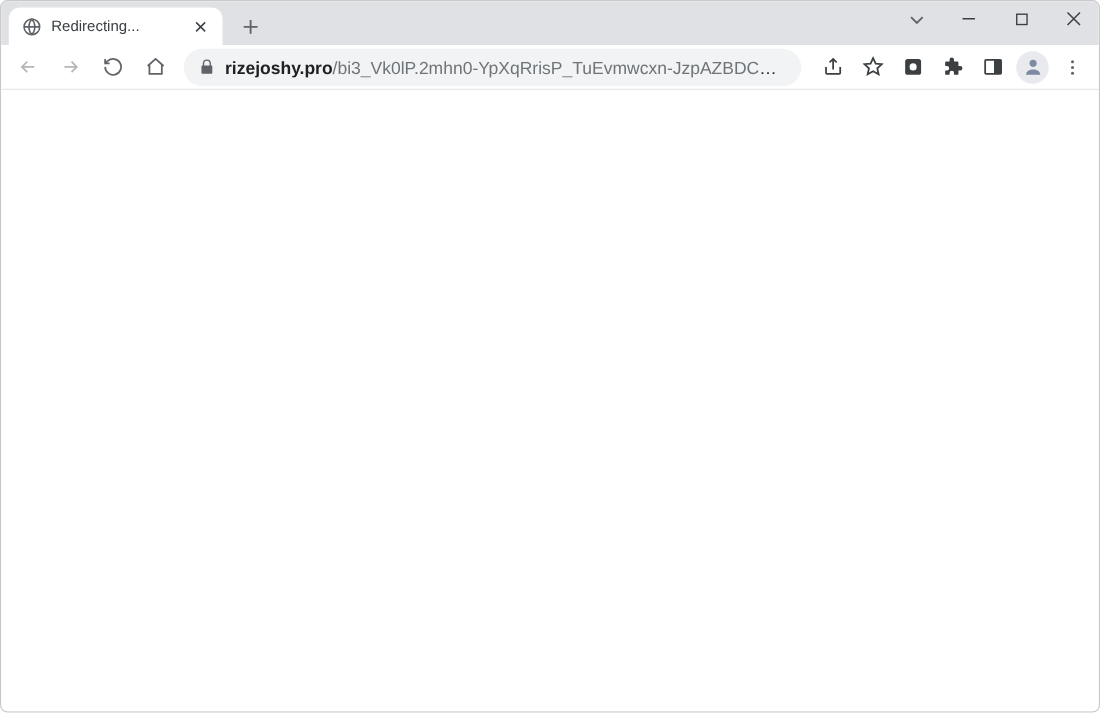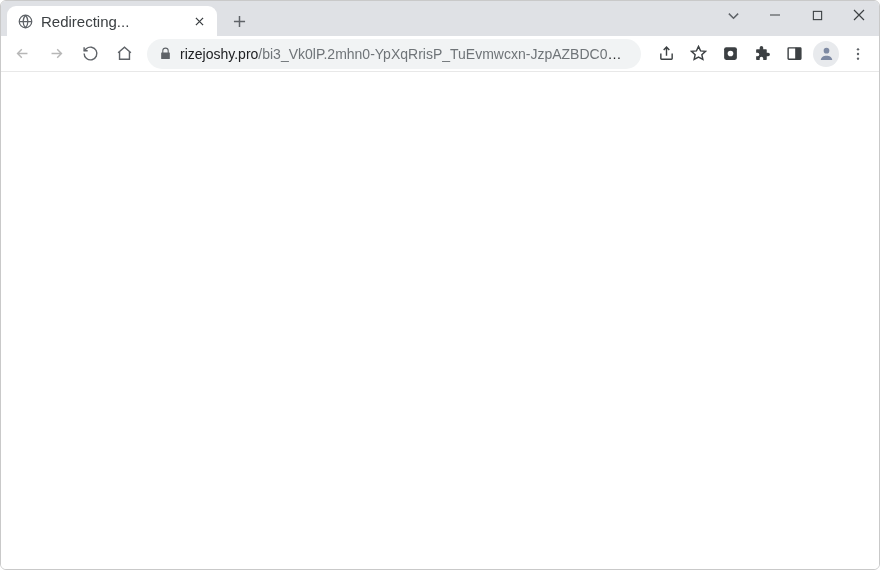--- a/index.html
+++ b/index.html
@@ -17,28 +17,28 @@
   
   .titlebar {
     height: 35px;
     background: #dfe1e5;
     display: flex;
     align-items: flex-end;
     padding-left: 6px;
   }
   .tab {
     height: 30px;
-    width: 210px;
+    width: 171px;
     background: #ffffff;
     border-top-left-radius: 9px;
     border-top-right-radius: 9px;
     display: flex;
     align-items: center;
     padding: 0 10px;
-    font-size: 15px;
+    font-size: 12px;
     color: #3c4043;
     position: relative;
     gap: 8px;
   }
   .tab-title { flex: 1; white-space: nowrap; overflow: hidden; text-overflow: ellipsis; }
   .favicon {
     width: 16px; height: 16px; display:flex; align-items:center; justify-content:center;
     color:#5f6368;
   }
   .tab-close {
@@ -75,21 +75,21 @@
   }
   .nav-btn.disabled { color:#b7b7b7; cursor:default; }
   .omnibox {
     flex:1; height:30px; background:#f1f3f4; border-radius:15px;
     display:flex; align-items:center; padding:0 12px; gap:8px;
     font-size:14px; color:#202124; overflow:hidden;
     margin: 0 4px;
   }
   .lock-icon { color:#5f6368; flex-shrink:0; }
   .url-text { white-space:nowrap; overflow:hidden; text-overflow:ellipsis; flex:1; }
-  .url-domain { color:#202124; }
+  .url-domain { color:#202124;font-weight:bold; }
   .url-path { color:#6f7478; }
   .ext-row { display:flex; align-items:center; gap:2px; padding-left:2px;}
   .ext-btn {
     width:30px; height:30px; display:flex; align-items:center; justify-content:center;
     color:#3c4043; cursor:pointer; border-radius:50%;
   }
   .avatar {
     width:26px; height:26px; border-radius:50%; background:#e8eaed;
     display:flex; align-items:center; justify-content:center; color:#7e8aa3;
     margin: 0 2px;

